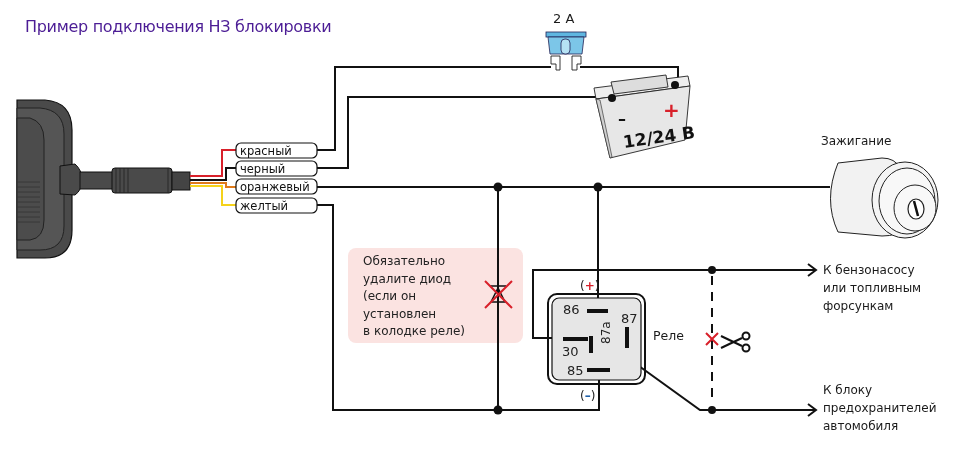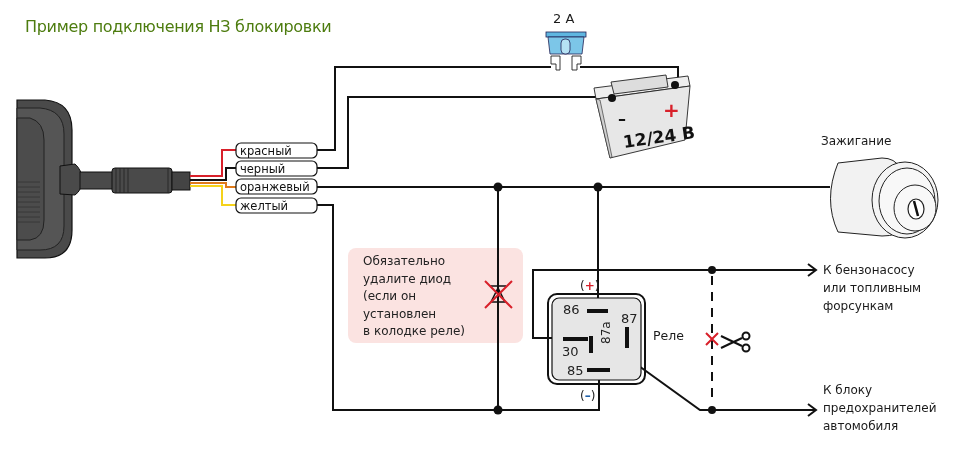--- a/index.html
+++ b/index.html
@@ -1,17 +1,17 @@
 <!DOCTYPE html>
 <html><head>
 <meta charset="utf-8">
 <style>
   html, body { margin:0; padding:0; background:#ffffff; }
   body { width:959px; height:457px; position:relative; overflow:hidden; font-family:"DejaVu Sans", sans-serif; }
-  #title { position:absolute; left:25px; top:17px; font-size:16px; color:#4d7c0f; letter-spacing:-0.3px; }
+  #title { position:absolute; left:25px; top:17px; font-size:16px; color:#4c1d95; letter-spacing:-0.3px; }
   svg { position:absolute; left:0; top:0; }
   .lbl { font-family:"DejaVu Sans", sans-serif; font-size:12px; fill:#1a1a1a; }
   .note { font-family:"DejaVu Sans", sans-serif; font-size:12px; fill:#222; }
   .pin { font-family:"DejaVu Sans", sans-serif; font-size:13px; fill:#222; }
   .wl { font-family:"DejaVu Sans", sans-serif; font-size:11.5px; fill:#111; }
 </style>
 </head>
 <body>
 
 <div id="title">Пример подключения НЗ блокировки</div>

